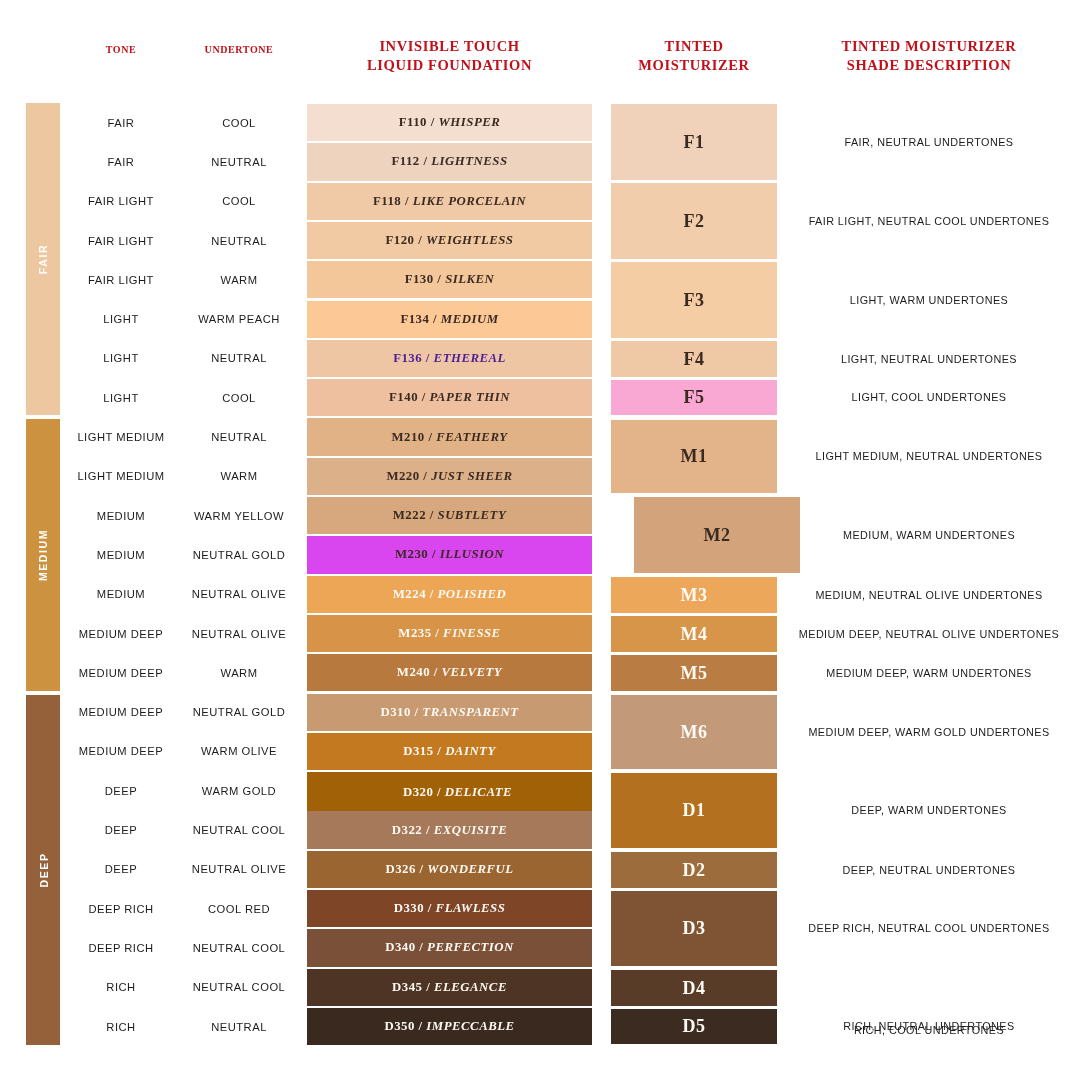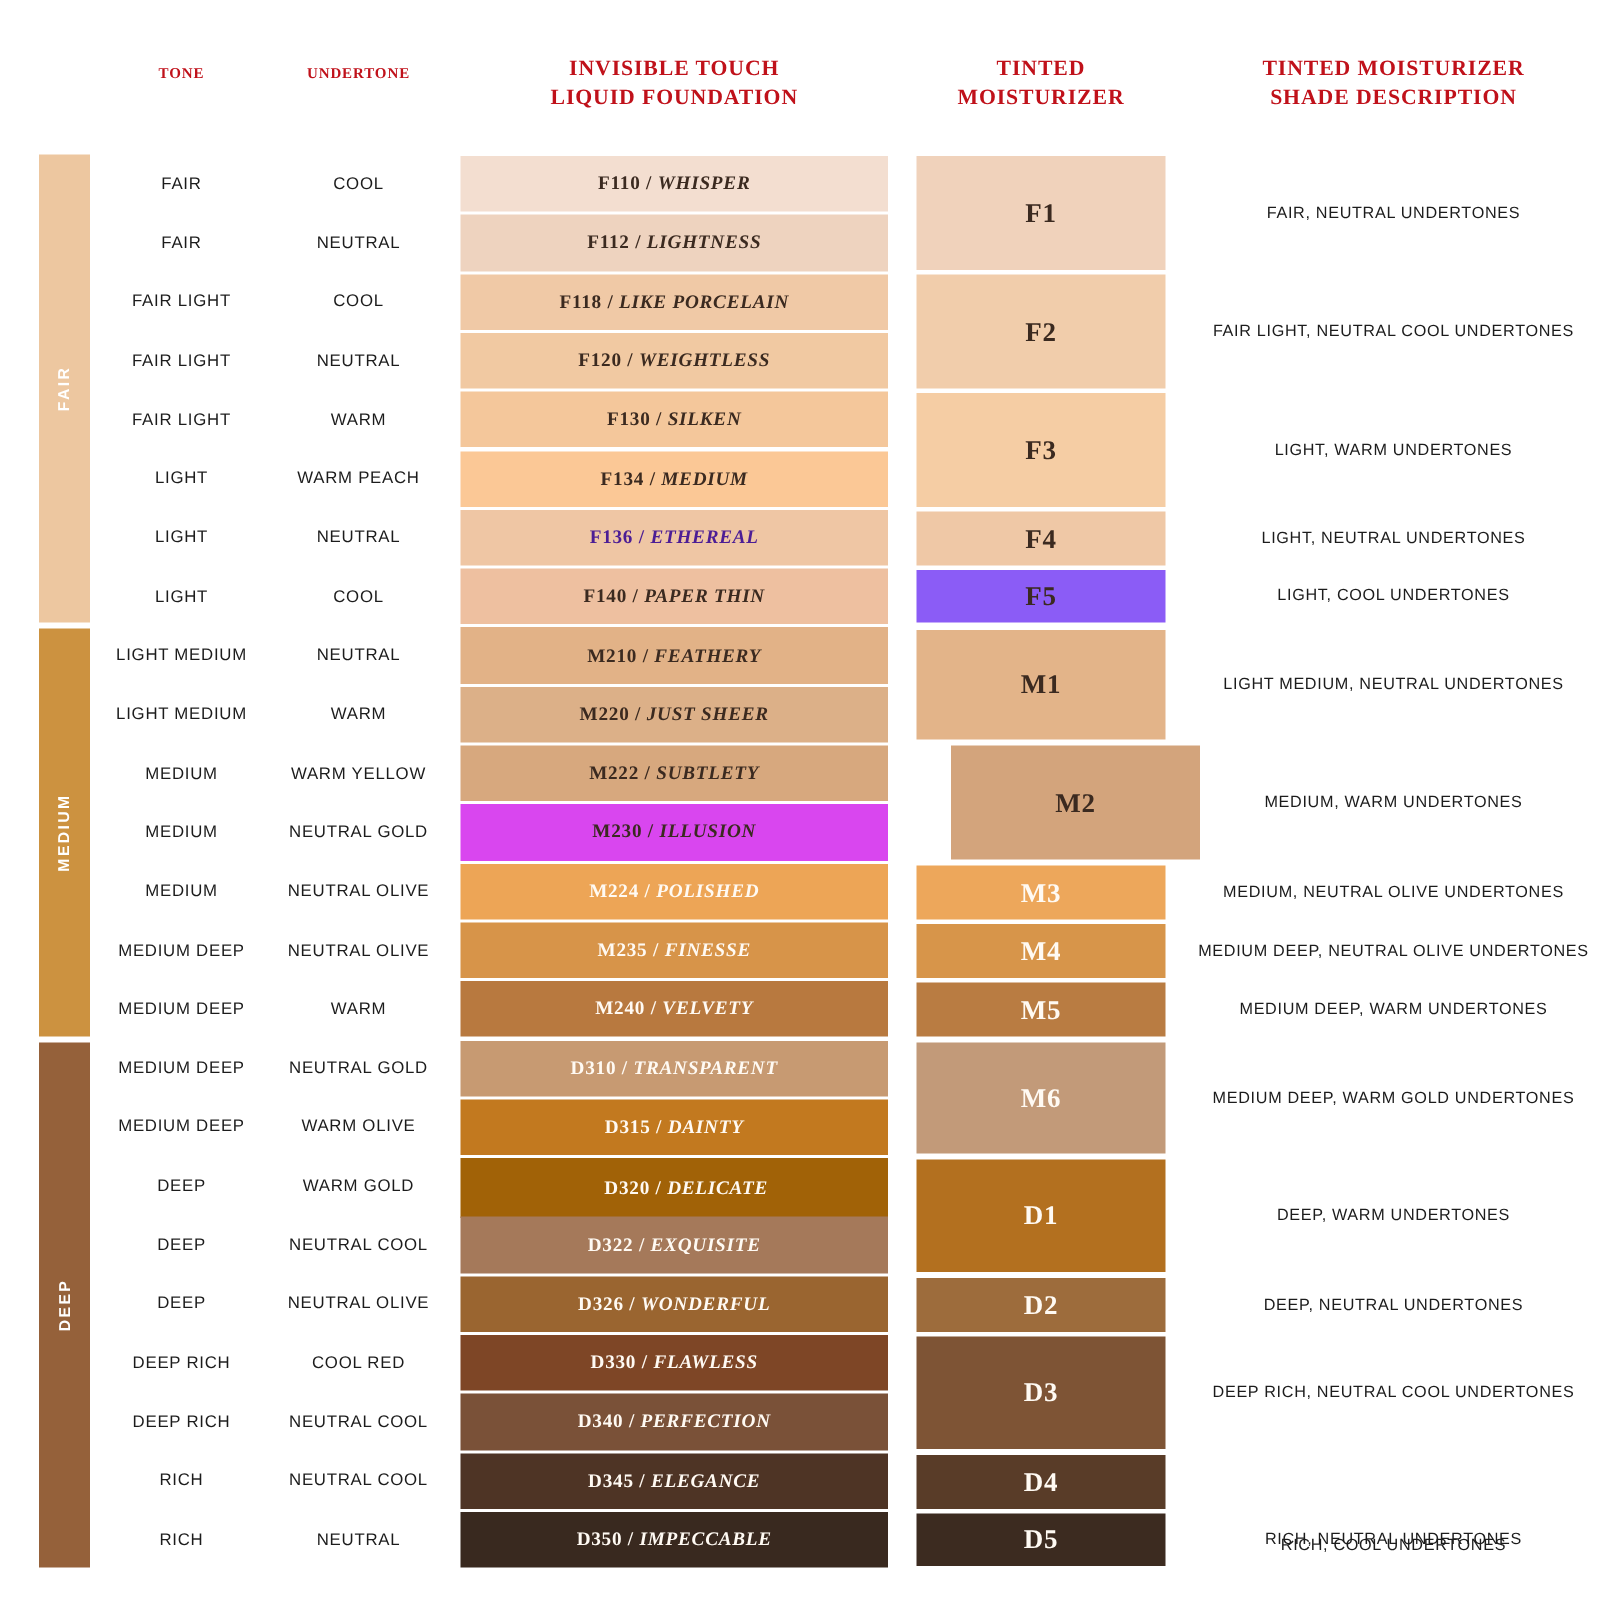--- a/index.html
+++ b/index.html
@@ -274,21 +274,21 @@
       </div>
       <div class="tm" style="top: 183px; height: 76px; background: rgb(241, 205, 171);">
         <div class="lbl" style="color: rgb(59, 42, 32);">F2</div>
       </div>
       <div class="tm" style="top: 262px; height: 76px; background: rgb(245, 205, 164);">
         <div class="lbl" style="color: rgb(59, 42, 32);">F3</div>
       </div>
       <div class="tm" style="top: 341px; height: 36px; background: rgb(239, 200, 166);">
         <div class="lbl" style="color: rgb(59, 42, 32);">F4</div>
       </div>
-      <div class="tm" style="top: 380px; height: 35px; background: #8b5cf6;">
+      <div class="tm" style="top: 380px; height: 35px; background: #f9a8d4;">
         <div class="lbl" style="color: rgb(59, 42, 32);">F5</div>
       </div>
       <div class="tm" style="top: 420px; height: 73px; background: rgb(227, 180, 137);">
         <div class="lbl" style="color: rgb(59, 42, 32);">M1</div>
       </div>
       <div class="tm" style="top: 497px; height: 76px; background: rgb(211, 164, 124); margin-left: 23px;">
         <div class="lbl" style="color: rgb(59, 42, 32);">M2</div>
       </div>
       <div class="tm" style="top: 577px; height: 36px; background: rgb(237, 167, 91);">
         <div class="lbl" style="color: rgb(255, 250, 243);">M3</div>

